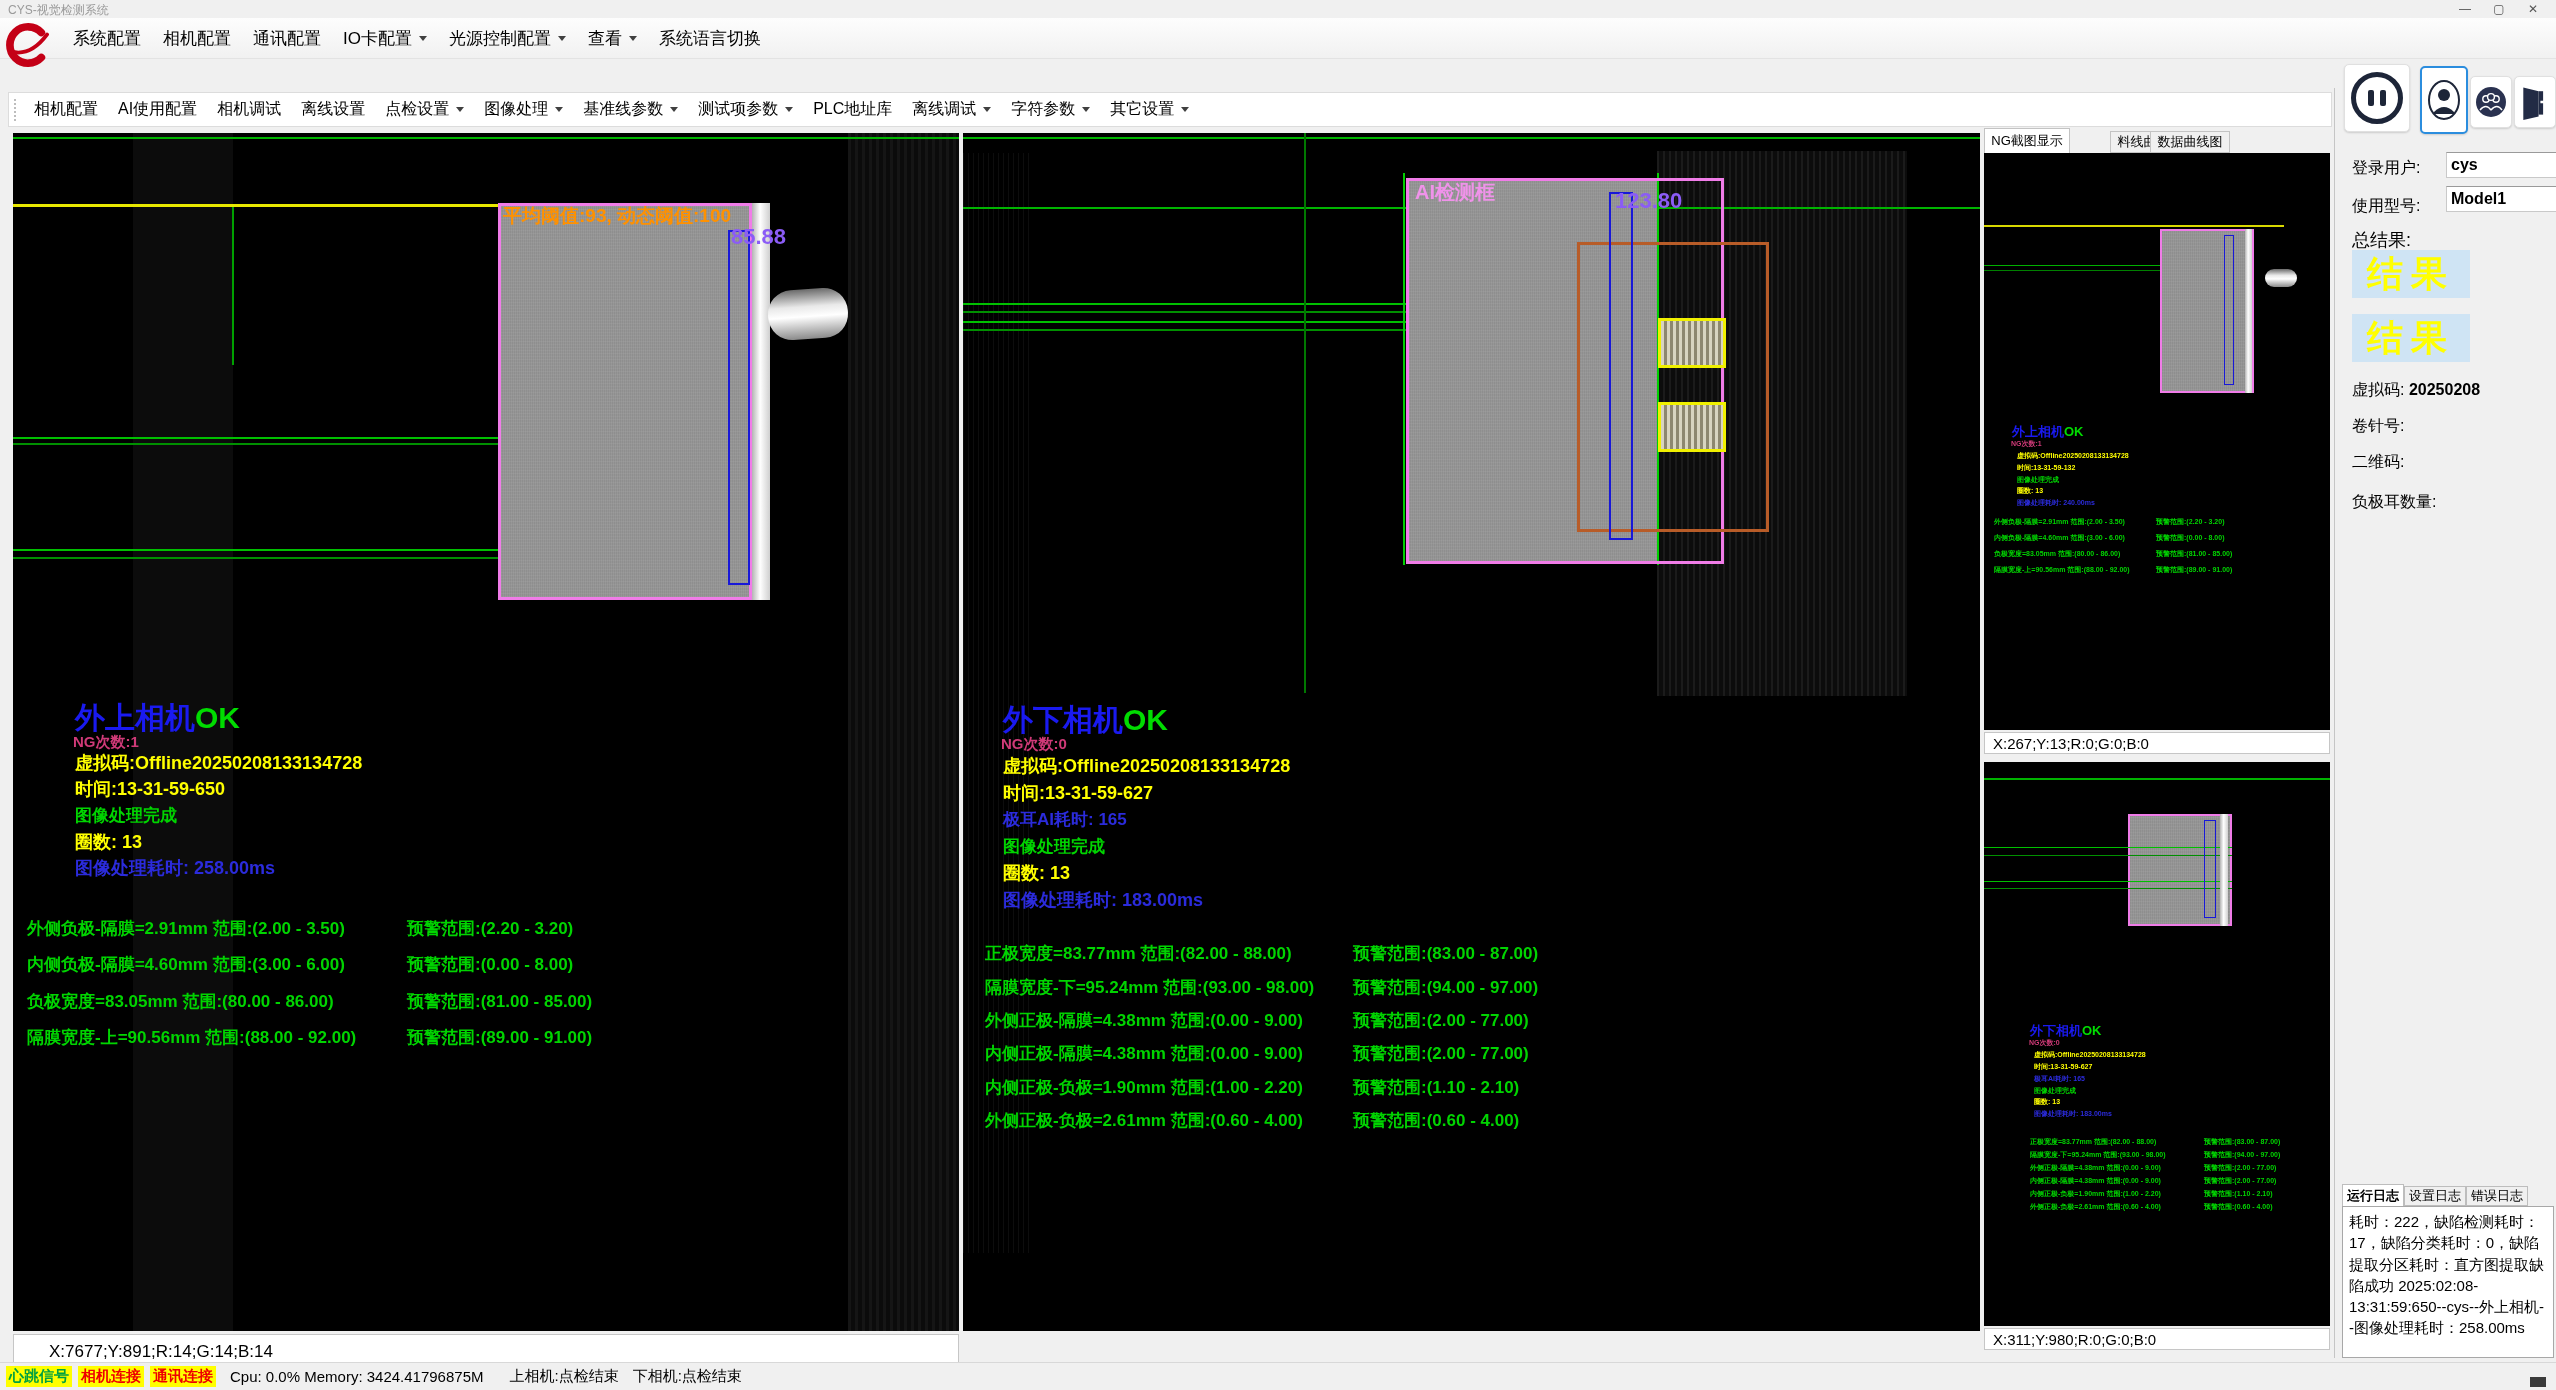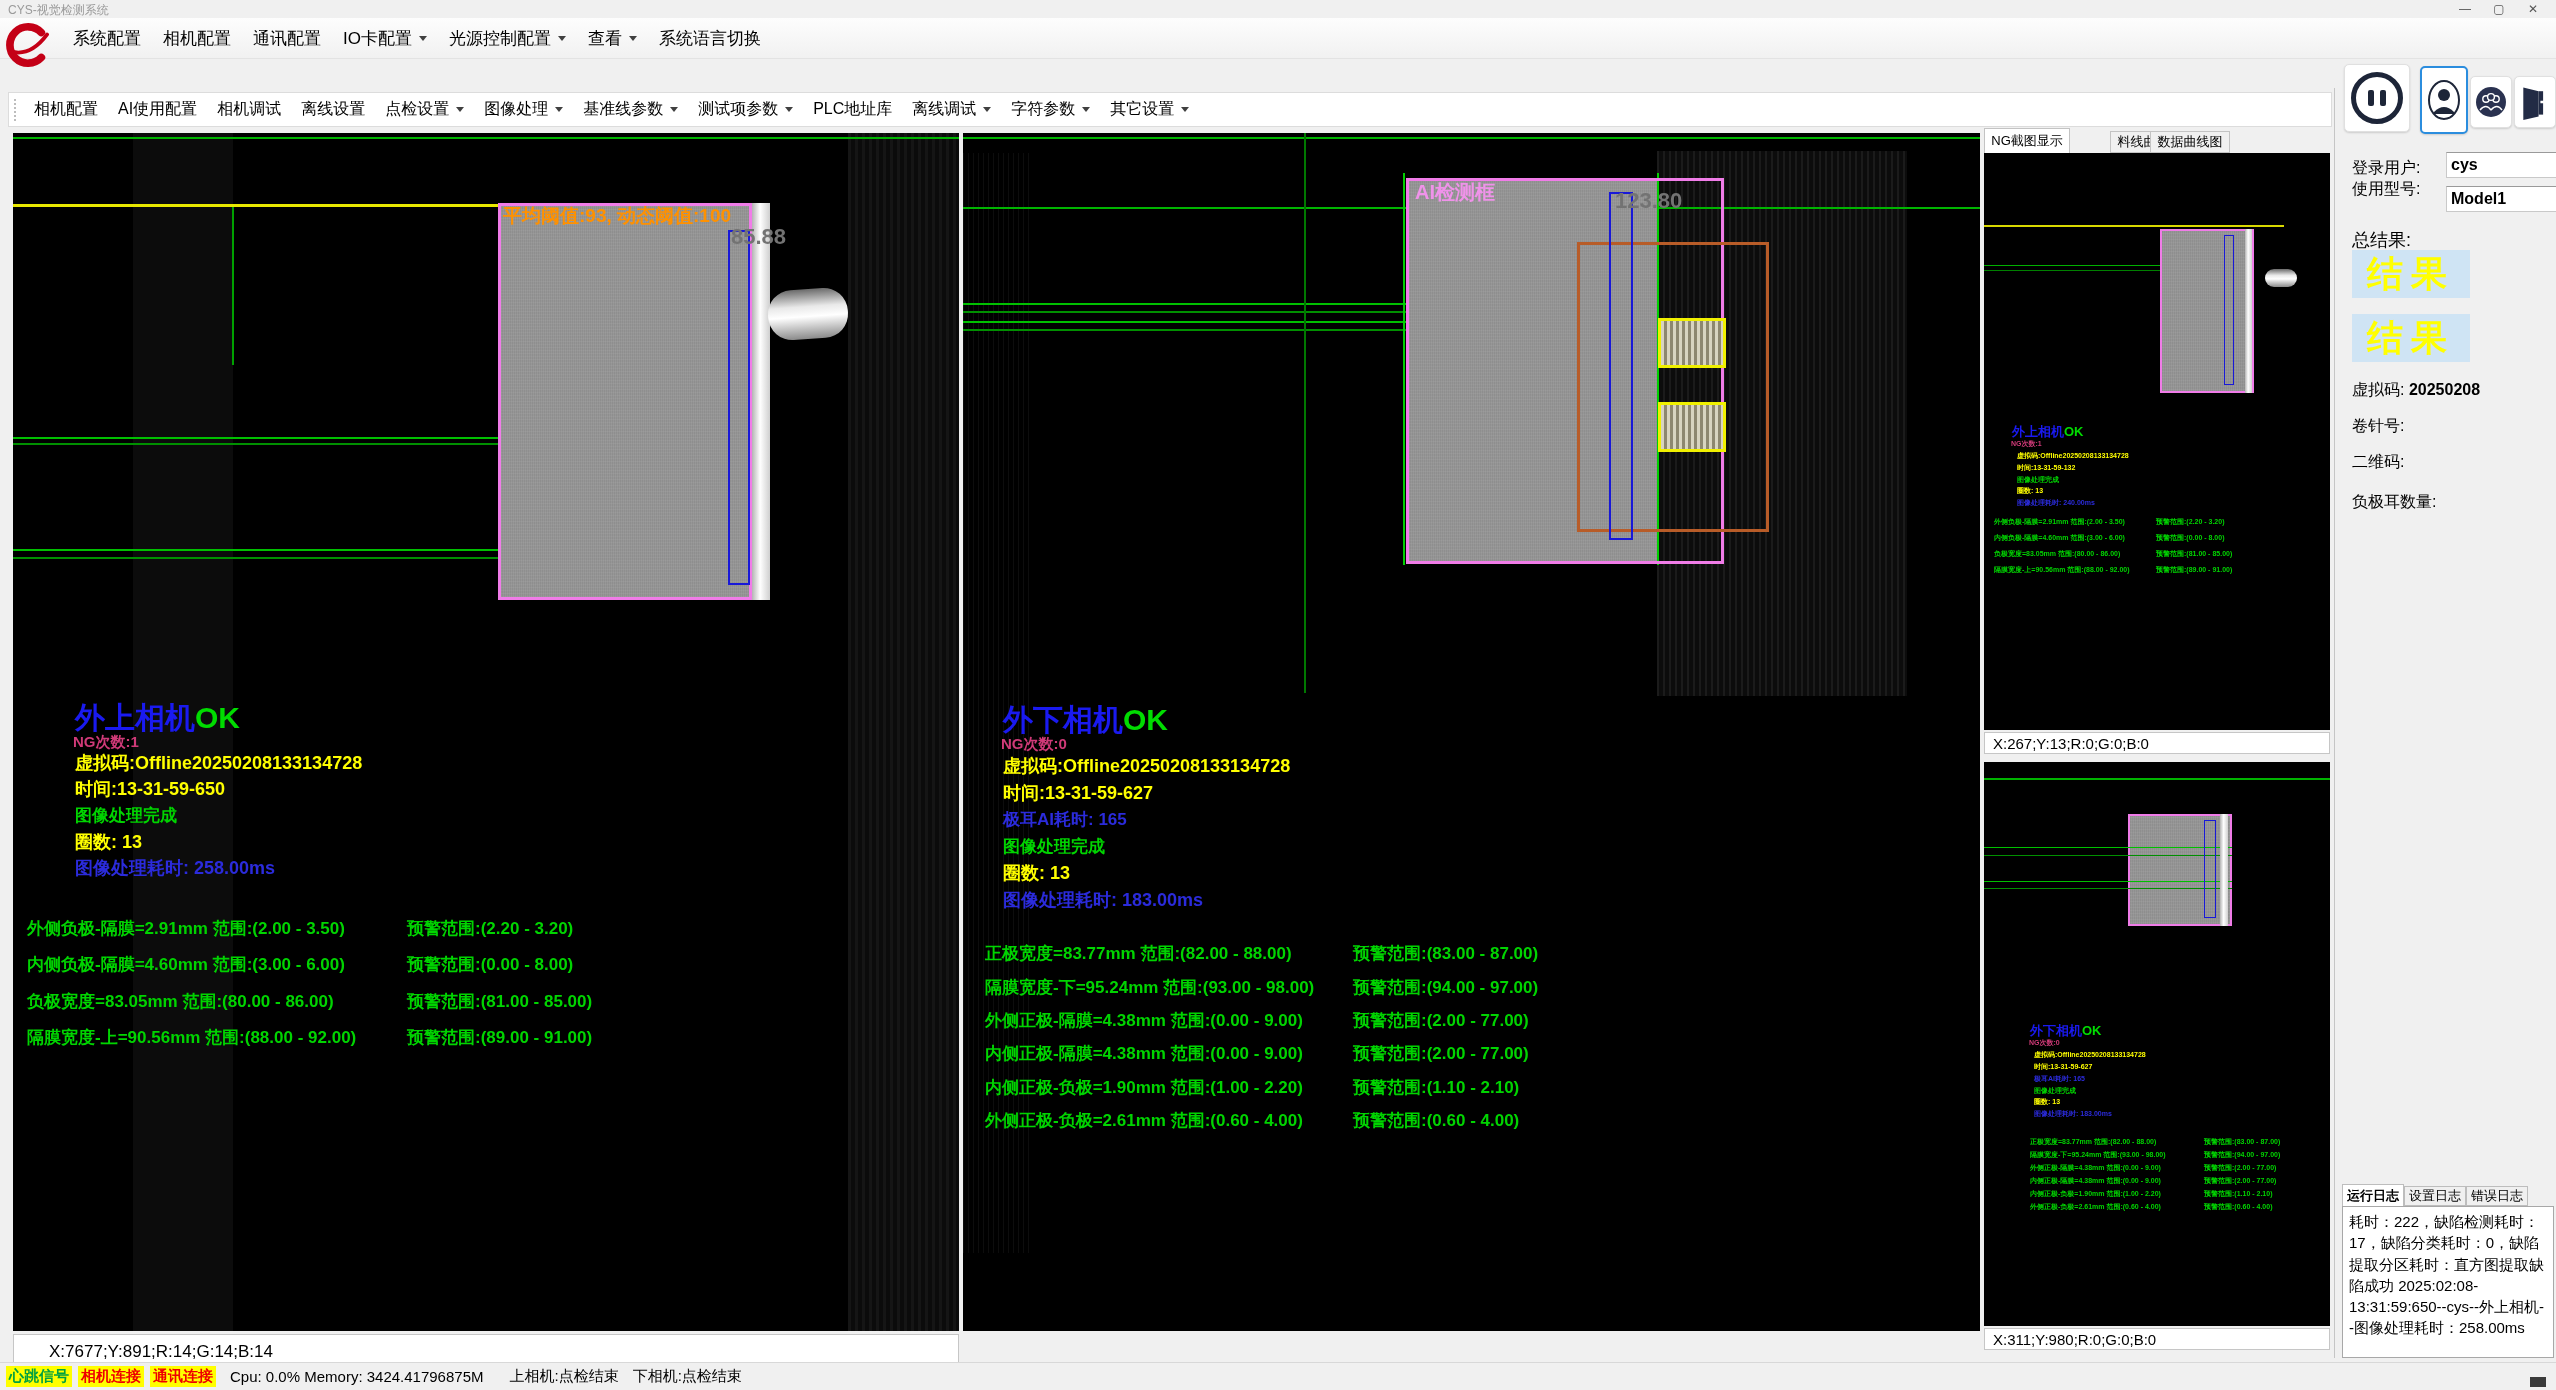--- a/index.html
+++ b/index.html
@@ -26,21 +26,21 @@
   .dd{width:0;height:0;border-left:4px solid transparent;border-right:4px solid transparent;
       border-top:5px solid #404040;margin-left:7px;display:inline-block;}
   
   .panel{position:absolute;background:#000;overflow:hidden;}
   .coordbar{position:absolute;background:#fff;border:1px solid #c6c6c6;font-size:17px;
             display:flex;align-items:center;padding-left:8px;box-sizing:border-box;white-space:nowrap;}
   .hl{position:absolute;background:#00c000;height:2px;}
   .vl{position:absolute;background:#00c000;width:2px;}
   .t-ov{position:absolute;font-weight:bold;white-space:nowrap;line-height:1.1;}
   .c-g{color:#00d400}.c-y{color:#ffff00}.c-b{color:#2b2bdc}.c-m{color:#d03a78}
-  .c-bt{color:#1a1af0}.c-ok{color:#00dc00}.c-o{color:#ff9100}.c-pk{color:#f092ea}.c-bb{color:#737373}
+  .c-bt{color:#1a1af0}.c-ok{color:#00dc00}.c-o{color:#ff9100}.c-pk{color:#f092ea}.c-bb{color:#8b5cf6}
   .mrow{position:absolute;font-weight:bold;font-size:17px;white-space:nowrap;}
   .mrow .warn{position:absolute;}
   .grayweb{position:absolute;background:#969696;
      background-image:repeating-linear-gradient(0deg,rgba(255,255,255,.05) 0 1px,transparent 1px 3px),
                       repeating-linear-gradient(90deg,rgba(0,0,0,.05) 0 1px,transparent 1px 2px);}
   .pinkbox{position:absolute;border:3px solid #f07ce8;box-sizing:border-box;}
   .bluebox{position:absolute;border:2px solid #1818d8;box-sizing:border-box;}
   .orangebox{position:absolute;border:3px solid #b85c28;box-sizing:border-box;}
   .yellowbox{position:absolute;border:3px solid #f0f000;box-sizing:border-box;
      background:repeating-linear-gradient(90deg,#d8d4c0 0 3px,#8d876f 3px 6px),linear-gradient(#fff,#888);}
@@ -329,21 +329,21 @@
   <div class="sbtn" style="left:2514px;top:76px;width:40px;height:50px;">
     <svg width="36" height="36" viewBox="0 0 40 40">
       <path d="M7 4 L24 8 L24 36 L7 40 Z" fill="#222b45"></path>
       <rect x="24" y="8" width="5" height="26" fill="#222b45"></rect>
       <path d="M26 20 L37 20 M37 20 L32 15 M37 20 L32 25" stroke="#fff" stroke-width="3" fill="none"></path>
     </svg>
   </div>
 
   <span class="side-label" style="left:2352px;top:158px;">登录用户:</span>
   <input class="side-input" style="left: 2446px; top: 152px;" readonly="" value="cys">
-  <span class="side-label" style="left:2352px;top:179px;">使用型号:</span>
+  <span class="side-label" style="left:2352px;top:196px;">使用型号:</span>
   <input class="side-input" style="left: 2446px; top: 186px;" readonly="" value="Model1">
   <span class="side-label" style="left:2352px;top:228px;font-size:18px;">总结果:</span>
   <div class="result-box" style="left:2352px;top:250px;">结果</div>
   <div class="result-box" style="left:2352px;top:314px;">结果</div>
   <span class="side-label" style="left:2352px;top:380px;"><span>虚拟码:</span> <b>20250208</b></span>
   <span class="side-label" style="left:2352px;top:416px;">卷针号:</span>
   <span class="side-label" style="left:2352px;top:452px;">二维码:</span>
   <span class="side-label" style="left:2352px;top:492px;">负极耳数量:</span>
 
   <span class="logtab active" style="left:2342px;top:1184px;width:62px;">运行日志</span>

